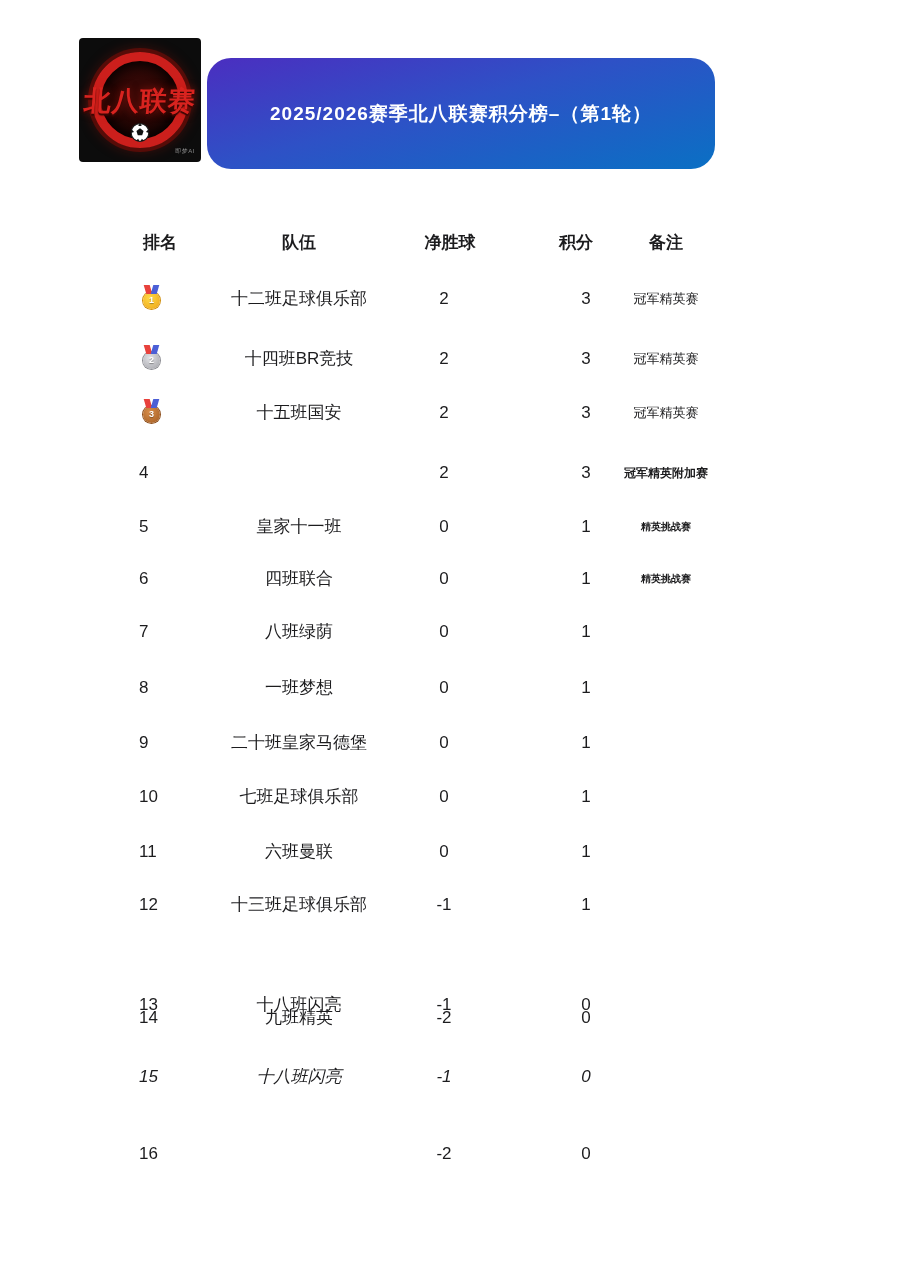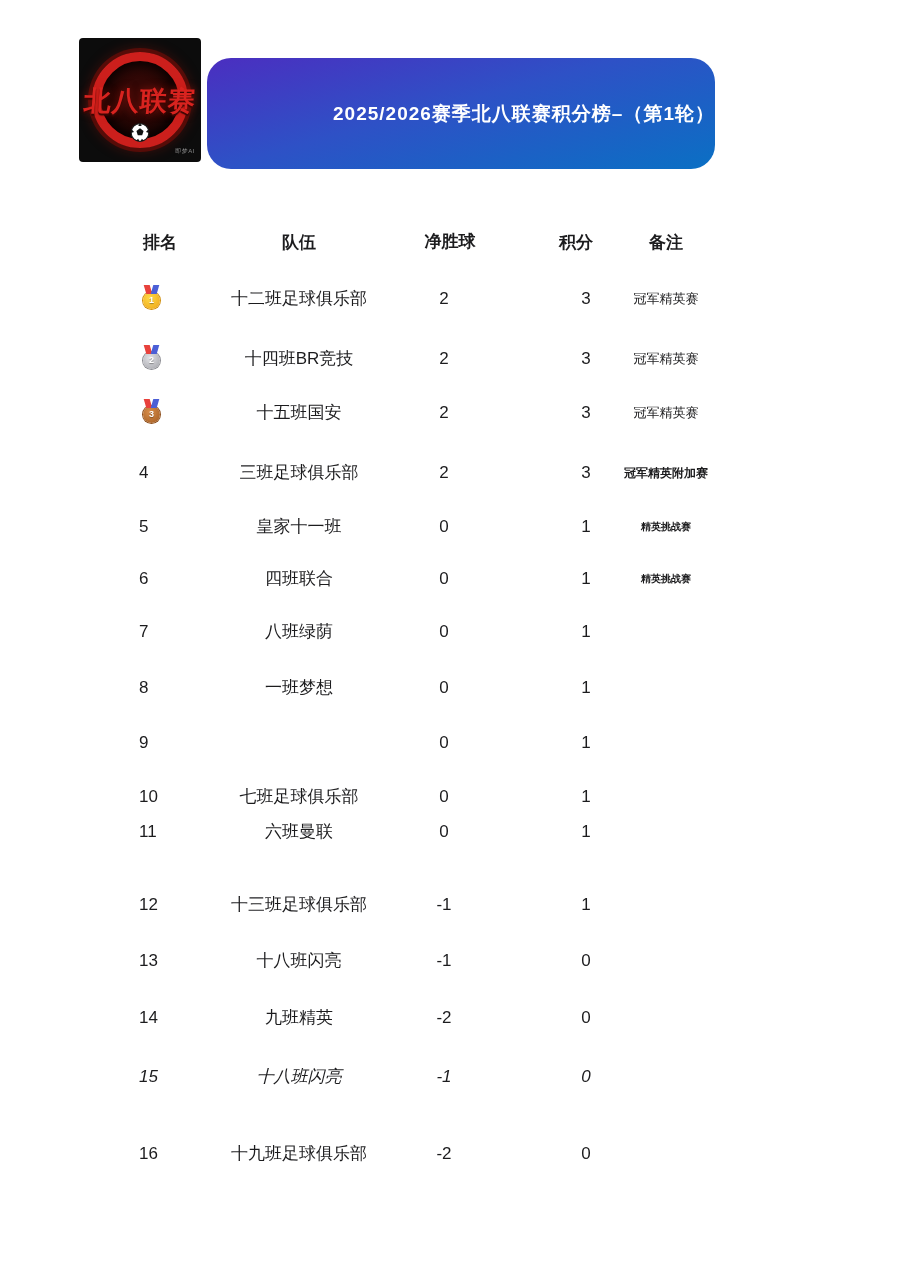--- a/index.html
+++ b/index.html
@@ -35,48 +35,48 @@
   .logo-watermark {
     position:absolute; right:6px; bottom:6px;
     font-size:6px; color:#8a8a8a; letter-spacing:.5px;
   }
 
   
   .banner {
     position:absolute; left:207px; top:58px; width:508px; height:111px;
     border-radius:24px;
     background:linear-gradient(165deg, #4b2ec0 0%, #2e51c6 45%, #0a70c4 100%);
-    display:flex; align-items:center; justify-content:flex-end;
+    display:flex; align-items:center; justify-content:center;
   }
   .banner-title {
     color:#ffffff; font-size:19px; font-weight:bold; letter-spacing:1px; white-space:nowrap;
   }
 
   
   .standings { position:absolute; left:0; top:0; width:898px; height:1275px; }
   .trow { position:absolute; left:0; width:823px; height:40px; }
   .trow.header { font-weight:bold; }
   .cell { position:absolute; top:0; height:40px; line-height:40px; font-size:17px; white-space:nowrap; }
   .c-rank { left:139px; }
   .c-team { left:299px; transform:translateX(-50%); }
   .c-gd   { left:444px; transform:translateX(-50%); }
   .c-pts  { left:586px; transform:translateX(-50%); }
   .c-note { left:666px; transform:translateX(-50%); }
   .header .c-rank { left:143px; }
-  .header .c-gd   { left:450px;font-family:Liberation Mono, monospace; }
+  .header .c-gd   { left:450px; }
   .header .c-pts  { left:576px; }
 
   .note-lg { font-size:13px; }
   .note-md { font-size:12px;  font-weight:bold; }
   .note-sm { font-size:10px;  font-weight:bold; }
 
   .r-h  { top:223px; } .r-1  { top:279px; } .r-2  { top:339px; } .r-3  { top:393px; }
   .r-4  { top:453px; } .r-5  { top:507px; } .r-6  { top:559px; } .r-7  { top:612px; }
-  .r-8  { top:668px; } .r-9  { top:723px; } .r-10 { top:777px; } .r-11 { top:812px; }
-  .r-12 { top:885px;padding-left:16px; } .r-13 { top:941px; } .r-14 { top:998px; } .r-15 { top:1057px;font-style:italic; }
+  .r-8  { top:668px; } .r-9  { top:723px; } .r-10 { top:777px; } .r-11 { top:832px; }
+  .r-12 { top:885px;padding-left:16px; } .r-13 { top:985px; } .r-14 { top:998px; } .r-15 { top:1057px;font-style:italic; }
   .r-16 { top:1134px; }
 
   
   .medal {
     position:absolute; left:4px; top:13px;
     width:17px; height:17px; border-radius:50%;
     font-size:9px; font-weight:bold; color:#fff;
     text-align:center; line-height:17px;
     text-shadow:0 1px 1px rgba(0,0,0,.35);
   }
@@ -146,21 +146,20 @@
         <span class="medal medal-bronze">3</span>
       </div>
     <div class="cell c-team">十五班国安</div>
     <div class="cell c-gd">2</div>
     <div class="cell c-pts">3</div>
     <div class="cell c-note note-lg">冠军精英赛</div>
   </div>
 
   <div class="trow r-4">
     <div class="cell c-rank">4</div>
-    <div class="cell c-team">三班足球俱乐部</div>
     <div class="cell c-gd">2</div>
     <div class="cell c-pts">3</div>
     <div class="cell c-note note-md">冠军精英附加赛</div>
   </div>
 
   <div class="trow r-5">
     <div class="cell c-rank">5</div>
     <div class="cell c-team">皇家十一班</div>
     <div class="cell c-gd">0</div>
     <div class="cell c-pts">1</div>
@@ -186,20 +185,21 @@
   <div class="trow r-8">
     <div class="cell c-rank">8</div>
     <div class="cell c-team">一班梦想</div>
     <div class="cell c-gd">0</div>
     <div class="cell c-pts">1</div>
     <div class="cell c-note note-sm"></div>
   </div>
 
   <div class="trow r-9">
     <div class="cell c-rank">9</div>
+    <div class="cell c-team">二十班皇家马德堡</div>
     <div class="cell c-gd">0</div>
     <div class="cell c-pts">1</div>
     <div class="cell c-note note-sm"></div>
   </div>
 
   <div class="trow r-10">
     <div class="cell c-rank">10</div>
     <div class="cell c-team">七班足球俱乐部</div>
     <div class="cell c-gd">0</div>
     <div class="cell c-pts">1</div>
@@ -241,19 +241,18 @@
   <div class="trow r-15">
     <div class="cell c-rank">15</div>
     <div class="cell c-team">十八班闪亮</div>
     <div class="cell c-gd">-1</div>
     <div class="cell c-pts">0</div>
     <div class="cell c-note note-sm"></div>
   </div>
 
   <div class="trow r-16">
     <div class="cell c-rank">16</div>
-    <div class="cell c-team">十九班足球俱乐部</div>
     <div class="cell c-gd">-2</div>
     <div class="cell c-pts">0</div>
     <div class="cell c-note note-sm"></div>
   </div>
 
 </div>
 
 </body></html>

